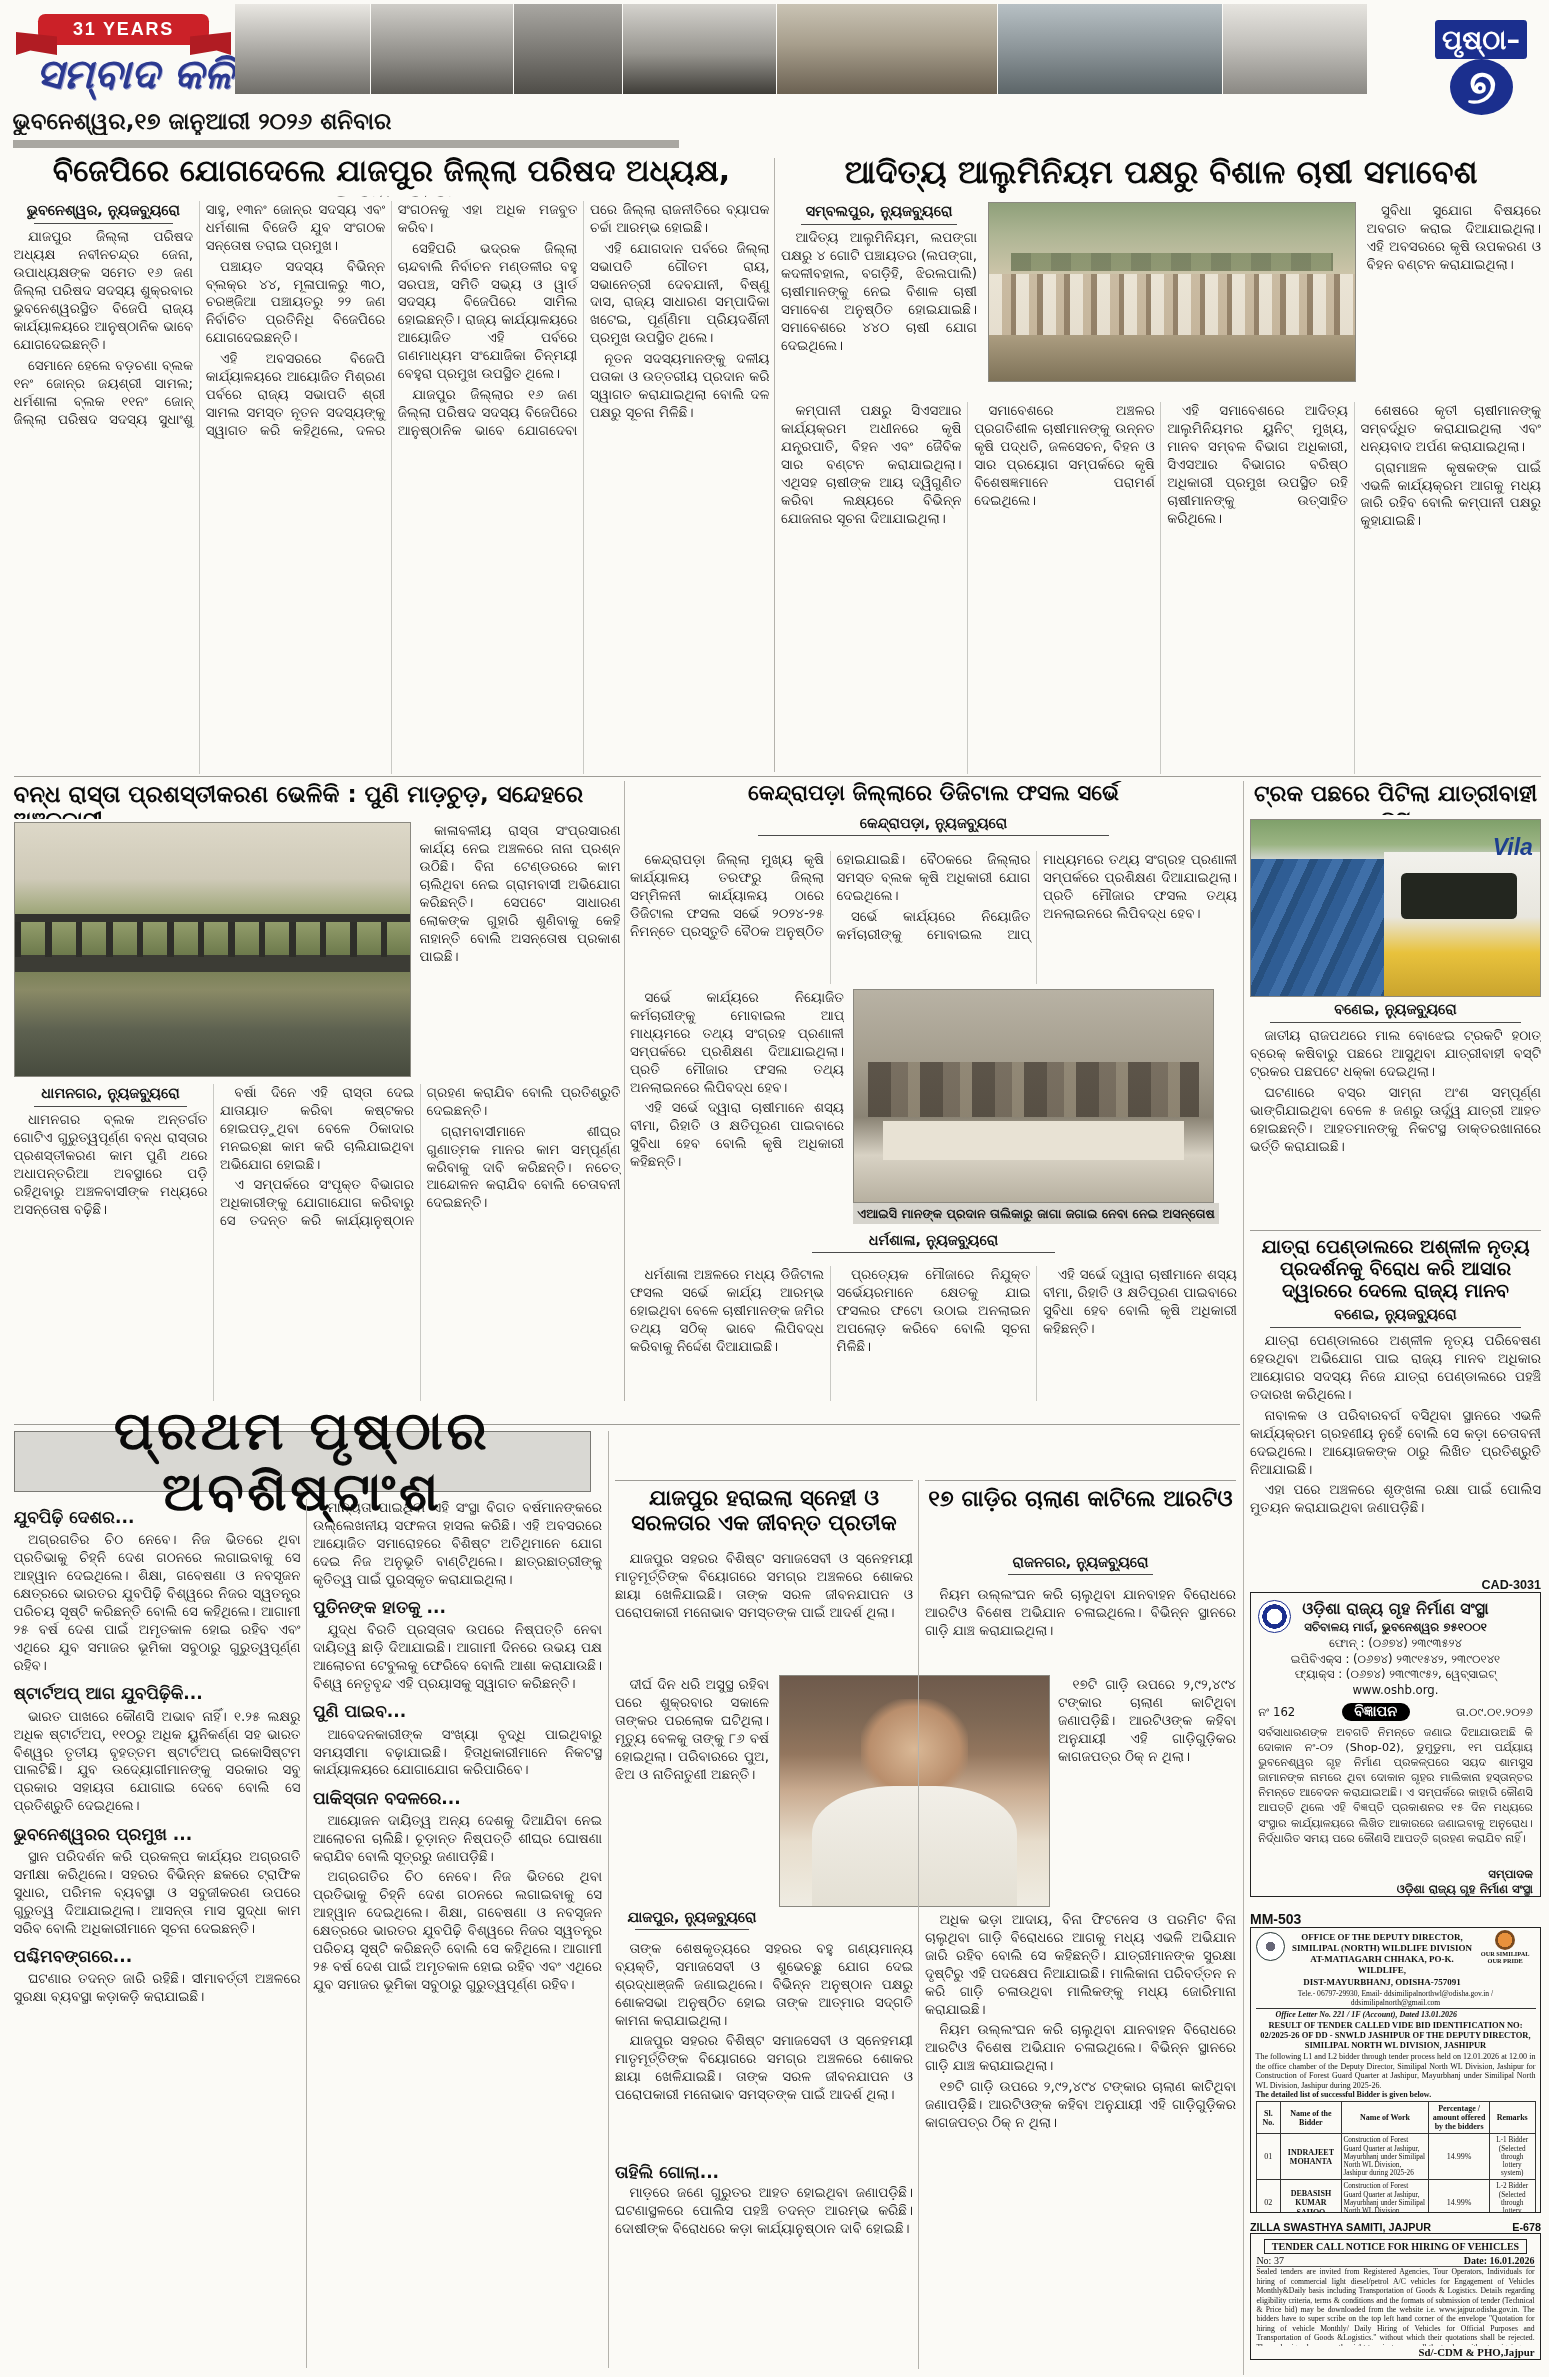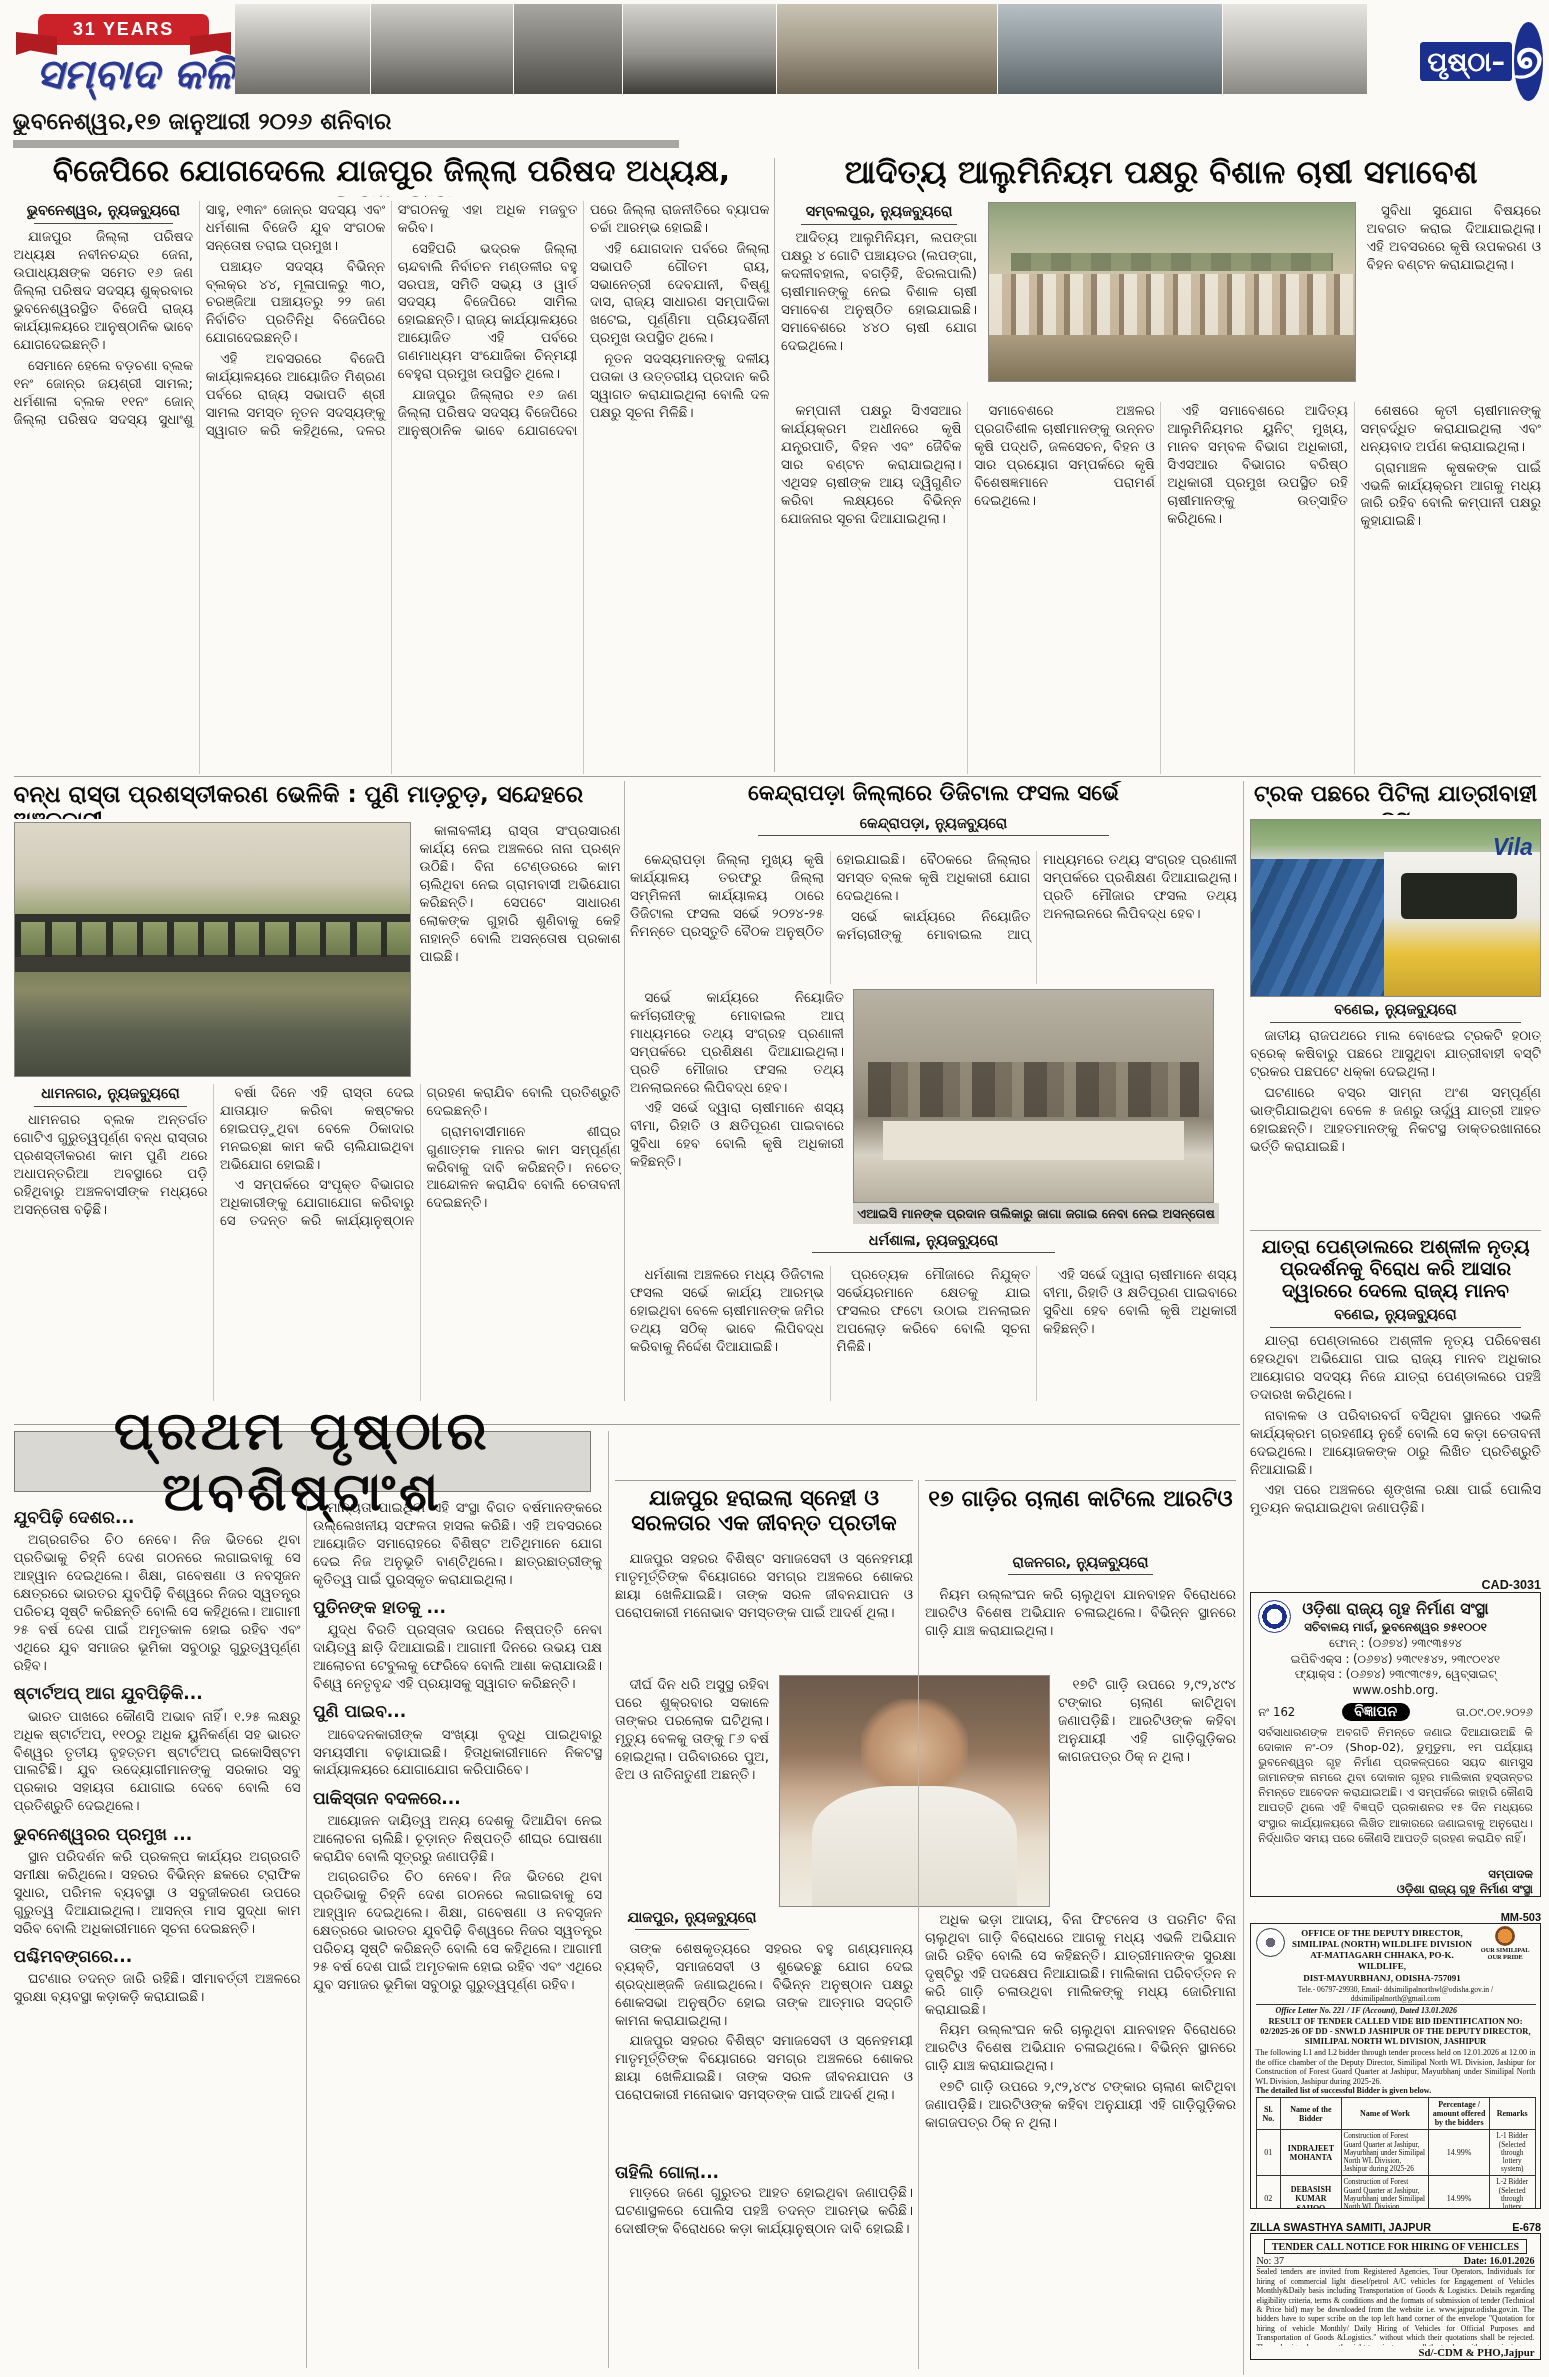--- a/index.html
+++ b/index.html
@@ -54,21 +54,21 @@
     <div class="abs" style="left:235px;top:3.6px;width:1171px;height:90px;display:flex;">
       <div class="strip-ph" style="width:135px;background:linear-gradient(180deg,#e9e7e2 0%,#b9b7b2 40%,#6f6d68 100%);"></div>
       <div class="strip-ph" style="width:142px;background:linear-gradient(180deg,#cfcdc8 0%,#8e8c87 60%,#5b5954 100%);"></div>
       <div class="strip-ph" style="width:108px;background:linear-gradient(180deg,#a9a7a2 0%,#7d7b76 50%,#4f4d48 100%);"></div>
       <div class="strip-ph" style="width:153px;background:linear-gradient(180deg,#d4d2cd 0%,#97958f 55%,#3f3d38 100%);"></div>
       <div class="strip-ph" style="width:220px;background:linear-gradient(180deg,#c9c3b4 0%,#a79e8c 45%,#6b6152 100%);"></div>
       <div class="strip-ph" style="width:224px;background:linear-gradient(180deg,#b7c0c4 0%,#8c9599 50%,#5c6568 100%);"></div>
       <div class="strip-ph" style="width:144px;background:linear-gradient(180deg,#e6e4df 0%,#c2c0bb 45%,#8a8883 100%);border-right:none;"></div>
     </div>
 
-    <div class="abs" style="left:1420px;top:20px;width:122px;height:83px;display:flex;align-items:center;">
+    <div class="abs" style="left:1420px;top:20px;width:122px;height:83px;display:flex;align-items:center;flex-direction:column;">
       <span class="badge-box" style="font-size:27px;padding:3.6px 7.2px;border-radius:3.6px;">ପୃଷ୍ଠା–</span>
       <span class="badge-box" style="width:63px;height:79px;border-radius:50%;display:flex;align-items:center;justify-content:center;font-size:47px;margin-left:1.8px;">୭</span>
     </div>
   </div>
 
   <div class="abs" style="left:13.5px;top:154px;width:756px;height:620px;">
     <div class="hl" style="font-size:30px;height:43px;">ବିଜେପିରେ ଯୋଗଦେଲେ ଯାଜପୁର ଜିଲ୍ଲା ପରିଷଦ ଅଧ୍ୟକ୍ଷ, ଉପାଧ୍ୟକ୍ଷ</div>
     <div style="position:absolute;top:47px;left:0;right:0;bottom:0;">
       <div class="cols" style="column-count:4;">
         <p class="byline">ଭୁବନେଶ୍ୱର, ନ୍ୟୁଜବ୍ୟୁରୋ</p>
@@ -286,21 +286,21 @@
       </div>
       <div class="small-just" style="font-size:11.2px;line-height:1.35;height:142px;overflow:hidden;">ସର୍ବସାଧାରଣଙ୍କ ଅବଗତି ନିମନ୍ତେ ଜଣାଇ ଦିଆଯାଉଅଛି କି ଦୋକାନ ନଂ-୦୨ (Shop-02), ଡୁମୁଡୁମା, ୧ମ ପର୍ଯ୍ୟାୟ ଭୁବନେଶ୍ୱର ଗୃହ ନିର୍ମାଣ ପ୍ରକଳ୍ପରେ ସୟଦ ଶାମସୁସ ଜାମାନଙ୍କ ନାମରେ ଥିବା ଦୋକାନ ଗୃହର ମାଲିକାନା ହସ୍ତାନ୍ତର ନିମନ୍ତେ ଆବେଦନ କରାଯାଇଅଛି। ଏ ସମ୍ପର୍କରେ କାହାରି କୌଣସି ଆପତ୍ତି ଥିଲେ ଏହି ବିଜ୍ଞପ୍ତି ପ୍ରକାଶନର ୧୫ ଦିନ ମଧ୍ୟରେ ସଂସ୍ଥାର କାର୍ଯ୍ୟାଳୟରେ ଲିଖିତ ଆକାରରେ ଜଣାଇବାକୁ ଅନୁରୋଧ। ନିର୍ଦ୍ଧାରିତ ସମୟ ପରେ କୌଣସି ଆପତ୍ତି ଗ୍ରହଣ କରାଯିବ ନାହିଁ।</div>
       <div style="text-align:right;font-size:11.7px;font-weight:bold;line-height:1.3;">
         <div>ସମ୍ପାଦକ</div>
         <div>ଓଡ଼ିଶା ରାଜ୍ୟ ଗୃହ ନିର୍ମାଣ ସଂସ୍ଥା</div>
       </div>
     </div>
   </div>
 
   <div class="abs notice" style="left:1250px;top:1911px;width:291px;height:309px;">
-    <div style="display:flex;justify-content:flex-end;font-weight:bold;font-size:11px;font-family:'Liberation Sans',sans-serif;">
+    <div style="display:flex;justify-content:flex-start;font-weight:bold;font-size:14px;font-family:'Liberation Sans',sans-serif;">
       <span>MM-503</span>
     </div>
     <div style="border:1.3px solid #222;padding:3.6px 4.5px;height:286px;box-sizing:border-box;position:relative;overflow:hidden;">
       <div style="position:absolute;left:5.4px;top:3.6px;width:27px;height:27px;border:1.3px solid #233;border-radius:50%;background:radial-gradient(circle,#667 25%,#fff 26%);"></div>
       <div style="position:absolute;right:5.4px;top:1.8px;width:59px;text-align:center;">
         <div style="width:20px;height:20px;margin:0 auto;border-radius:50%;background:radial-gradient(circle,#e8913c 50%,#7a4a1e 51%);"></div>
         <div style="font-size:6.3px;font-weight:bold;">OUR SIMILIPAL</div>
         <div style="font-size:6.3px;font-weight:bold;">OUR PRIDE</div>
       </div>
       <div style="text-align:center;font-weight:bold;font-size:9px;line-height:1.25;padding:0 59px 0 32px;">

